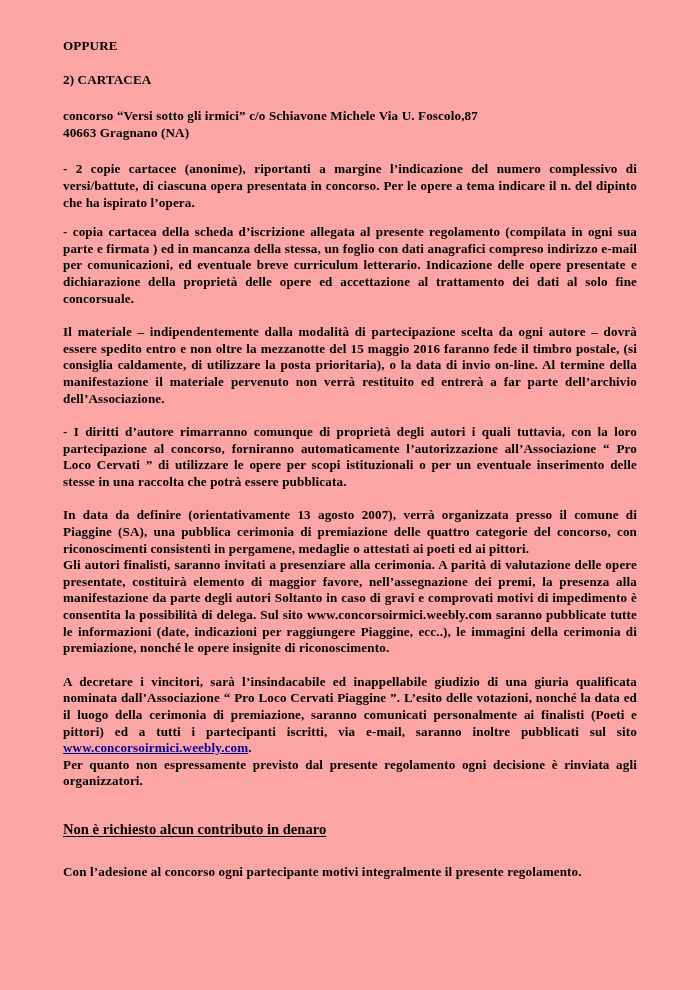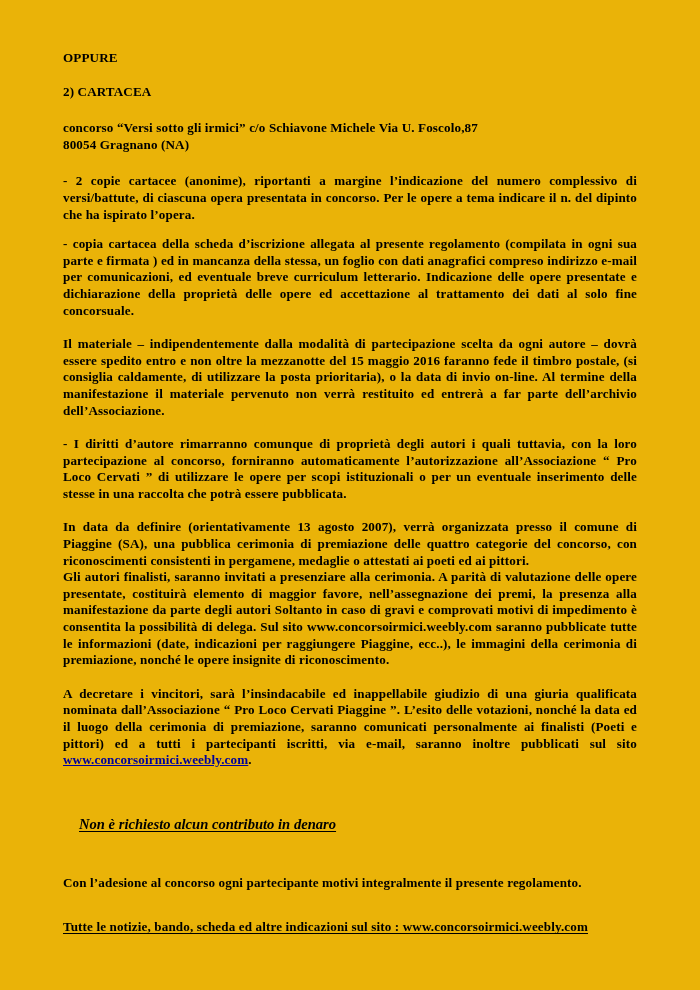--- a/index.html
+++ b/index.html
@@ -11,23 +11,23 @@
     width: 700px;
     height: 990px;
     font-family: "Liberation Serif", "DejaVu Serif", serif;
     color: #000000;
     -webkit-font-smoothing: antialiased;
   }
   .page {
     position: relative;
     width: 700px;
     height: 990px;
-    background: #eab308;
+    background: #fca5a5;
     box-sizing: border-box;
-    padding: 50px 63px 0 63px;
+    padding: 38px 63px 0 63px;
     overflow: hidden;
   }
   .doc {
     width: 574px;
   }
   
   .p {
     font-size: 13.1px;
     font-weight: bold;
     line-height: 16.6px;
@@ -39,25 +39,24 @@
   .p.left { text-align: left; }
   .gap-sm { height: 13px; }
   .gap-md { height: 17px; }
   .gap-lg { height: 20px; }
   .gap-xl { height: 26px; }
   .gap-xxl { height: 30px; }
 
   .heading-underline {
     font-size: 14.6px;
     font-weight: bold;
-    font-style: italic;
     text-decoration: underline;
     text-underline-offset: 2px;
     line-height: 18px;
-    margin: 16px;
+    margin: 0;
     display: inline-block;
   }
   .line-underline {
     display: inline-block;
     text-decoration: underline;
     text-underline-offset: 2px;
   }
   a.doclink,
   .doclink {
     color: #00009B;
@@ -75,21 +74,21 @@
 
     <p class="p left">OPPURE</p>
 
     <div class="gap-md"></div>
 
     <p class="p left">2) CARTACEA</p>
 
     <div class="gap-lg"></div>
 
     <p class="p left">concorso “Versi sotto gli irmici” c/o Schiavone Michele Via U. Foscolo,87</p>
-    <p class="p left">80054 Gragnano (NA)</p>
+    <p class="p left">40663 Gragnano (NA)</p>
 
     <div class="gap-lg"></div>
 
     <p class="p">- 2 copie cartacee (anonime), riportanti a margine l’indicazione del numero complessivo di versi/battute, di ciascuna opera presentata in concorso. Per le opere a tema indicare il n. del dipinto che ha ispirato l’opera.</p>
 
     <div class="gap-sm"></div>
 
     <p class="p">- copia cartacea della scheda d’iscrizione allegata al presente regolamento (compilata in ogni sua parte e firmata ) ed in mancanza della stessa, un foglio con dati anagrafici compreso indirizzo e-mail per comunicazioni, ed eventuale breve curriculum letterario. Indicazione delle opere presentate e dichiarazione della proprietà delle opere ed accettazione al trattamento dei dati al solo fine concorsuale.</p>
 
     <div class="gap-md"></div>
@@ -103,30 +102,30 @@
     <div class="gap-md"></div>
 
     <p class="p">In data da definire (orientativamente 13 agosto 2007), verrà organizzata presso il comune di Piaggine (SA), una pubblica cerimonia di premiazione delle quattro categorie del concorso, con riconoscimenti consistenti in pergamene, medaglie o attestati ai poeti ed ai pittori.</p>
 
     <p class="p"><span>Gli autori finalisti, saranno invitati a presenziare alla cerimonia. A parità di valutazione delle opere presentate, costituirà elemento di maggior favore, nell’assegnazione dei premi, la presenza alla manifestazione da parte degli autori  Soltanto in caso di gravi e comprovati motivi di impedimento è consentita la possibilità di delega. Sul sito </span><span class="nowrap">www.concorsoirmici.weebly.com</span><span> saranno pubblicate tutte le informazioni (date, indicazioni per raggiungere Piaggine, ecc..),  le immagini della cerimonia di premiazione, nonché le opere insignite di riconoscimento.</span></p>
 
     <div class="gap-md"></div>
 
     <p class="p"><span>A decretare i vincitori, sarà l’insindacabile ed inappellabile giudizio di una giuria qualificata nominata  dall’Associazione  “ Pro Loco Cervati Piaggine ”. L’esito delle votazioni, nonché la data ed il luogo della cerimonia di premiazione, saranno comunicati personalmente ai finalisti (Poeti e pittori) ed a tutti i partecipanti iscritti, via e-mail, saranno inoltre pubblicati sul sito </span><a class="doclink nowrap" href="#">www.concorsoirmici.weebly.com</a><span>.</span></p>
 
+    <p class="p">Per quanto non espressamente previsto dal presente regolamento ogni decisione è rinviata agli organizzatori.</p>
 
     <div class="gap-xxl"></div>
 
     <div><span class="heading-underline">Non è richiesto alcun contributo in denaro</span></div>
 
     <div class="gap-xl"></div>
 
     <p class="p left">Con l’adesione al concorso ogni partecipante motivi integralmente il presente regolamento.</p>
 
     <div class="gap-xl"></div>
 
-    <div><span class="p left line-underline">Tutte le notizie, bando, scheda ed altre indicazioni sul sito :  www.concorsoirmici.weebly.com</span></div>
 
     <div class="gap-xl"></div>
 
 
   </div>
 </div>
 
 </body></html>

